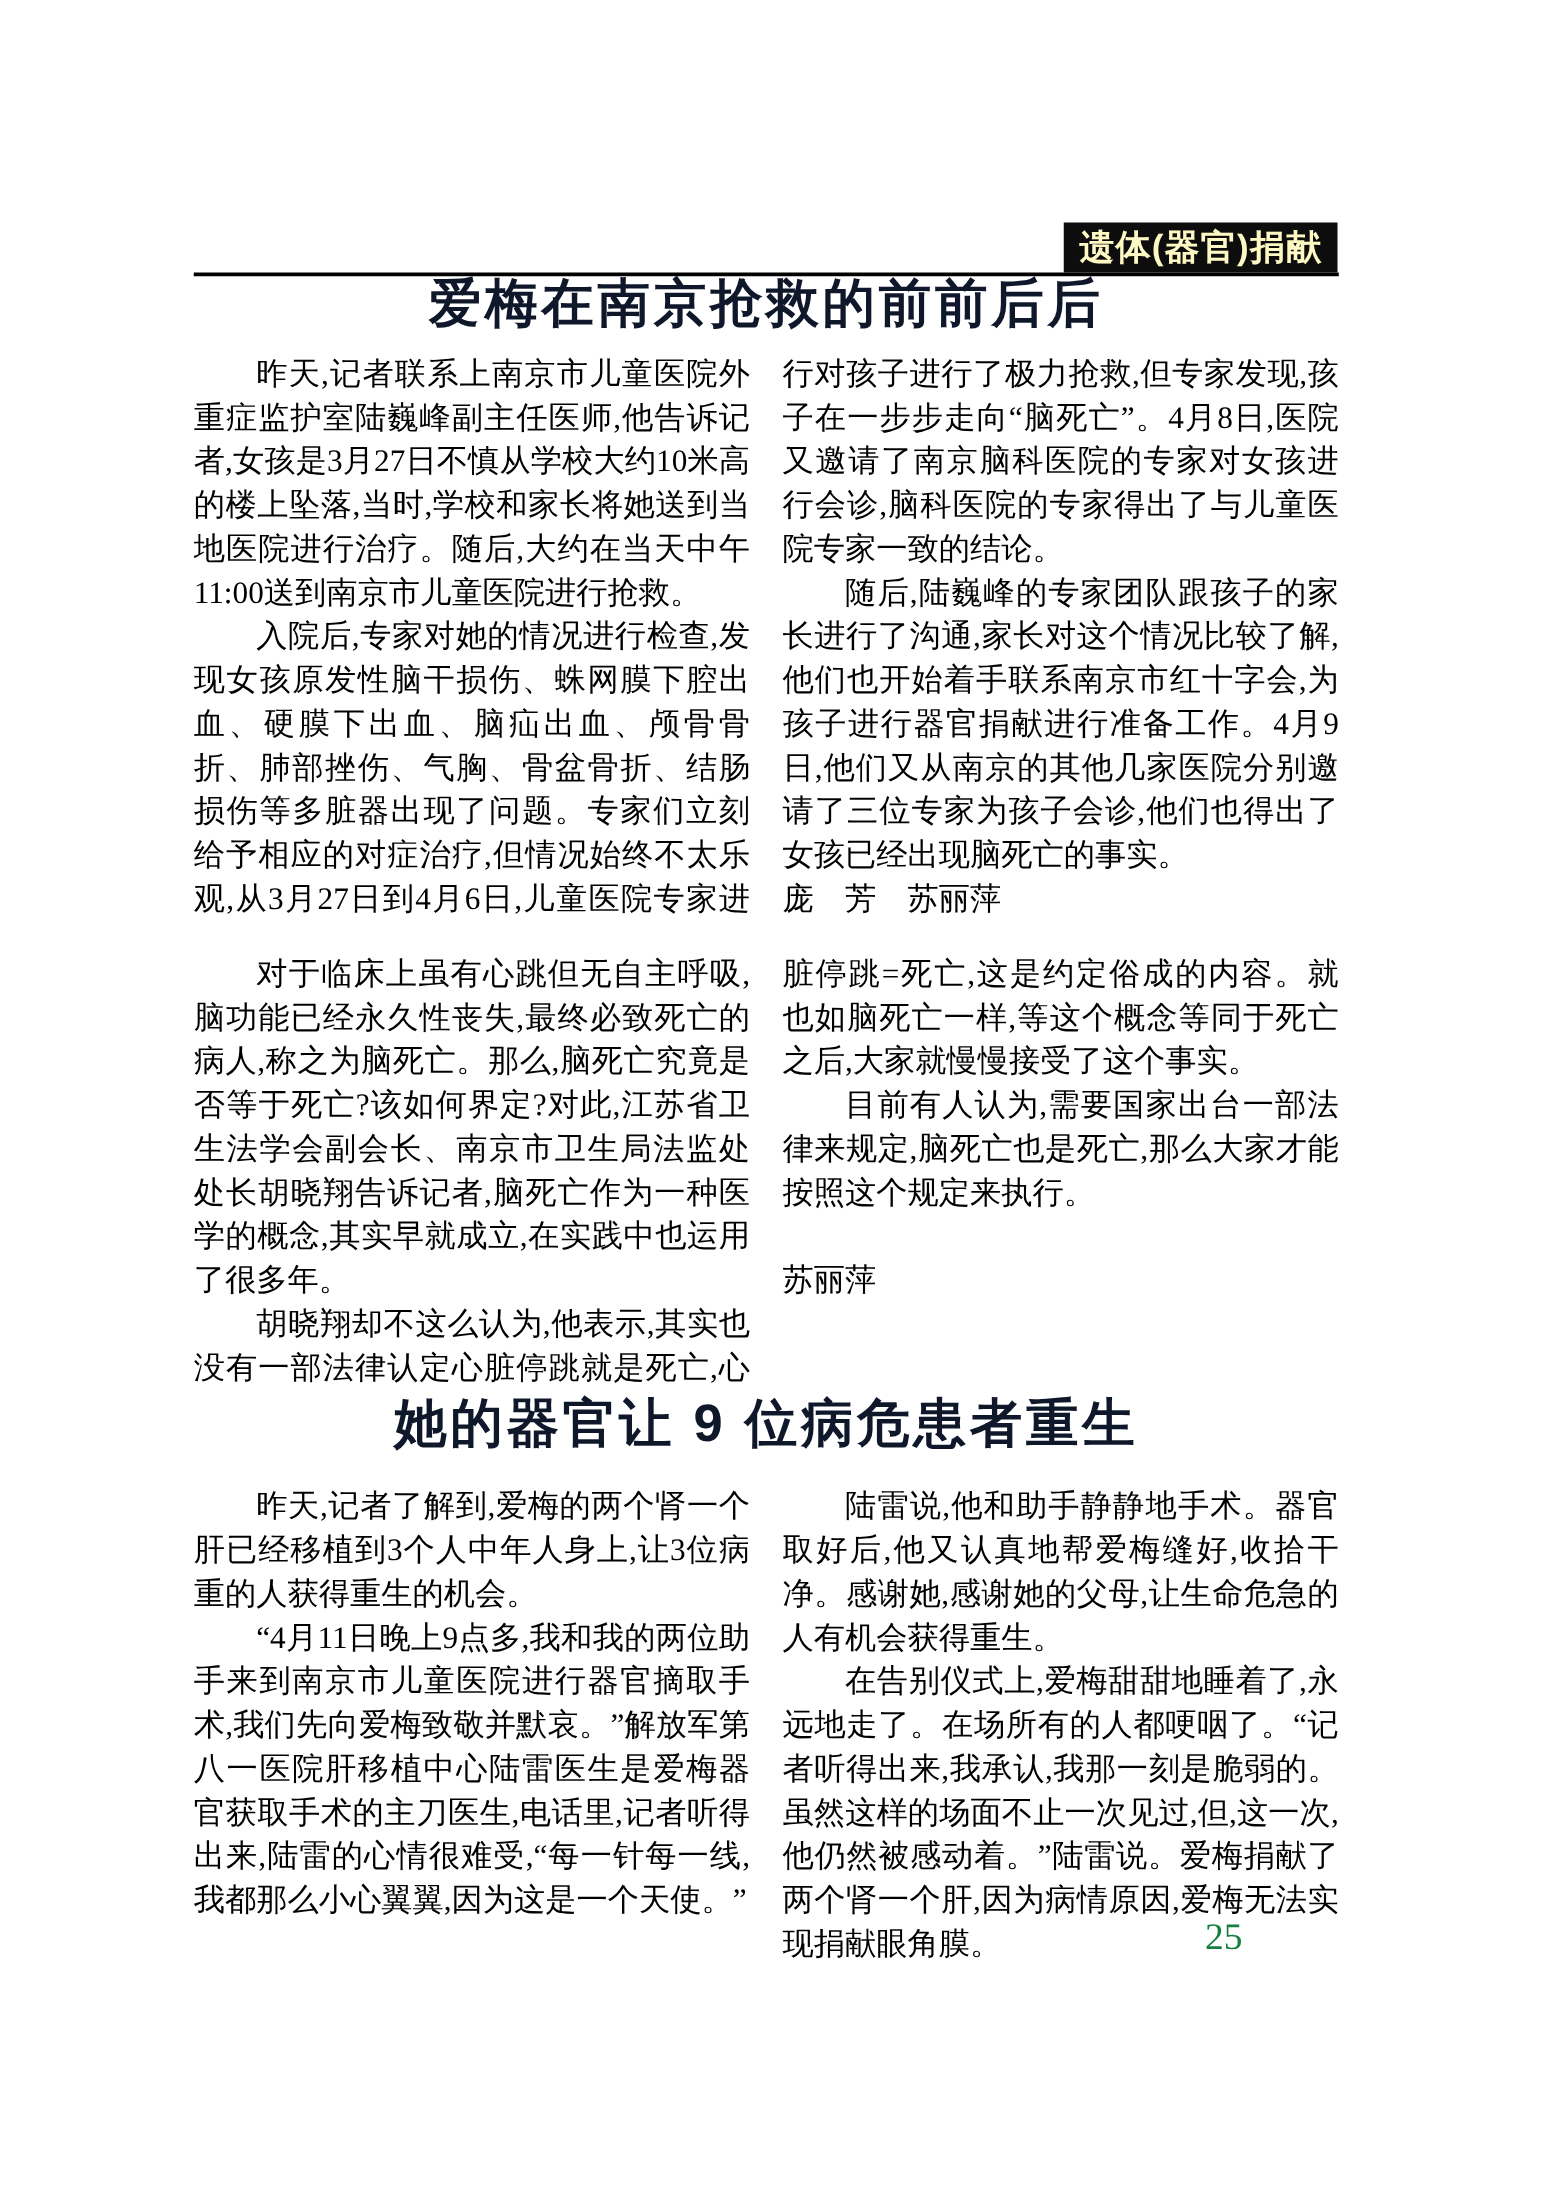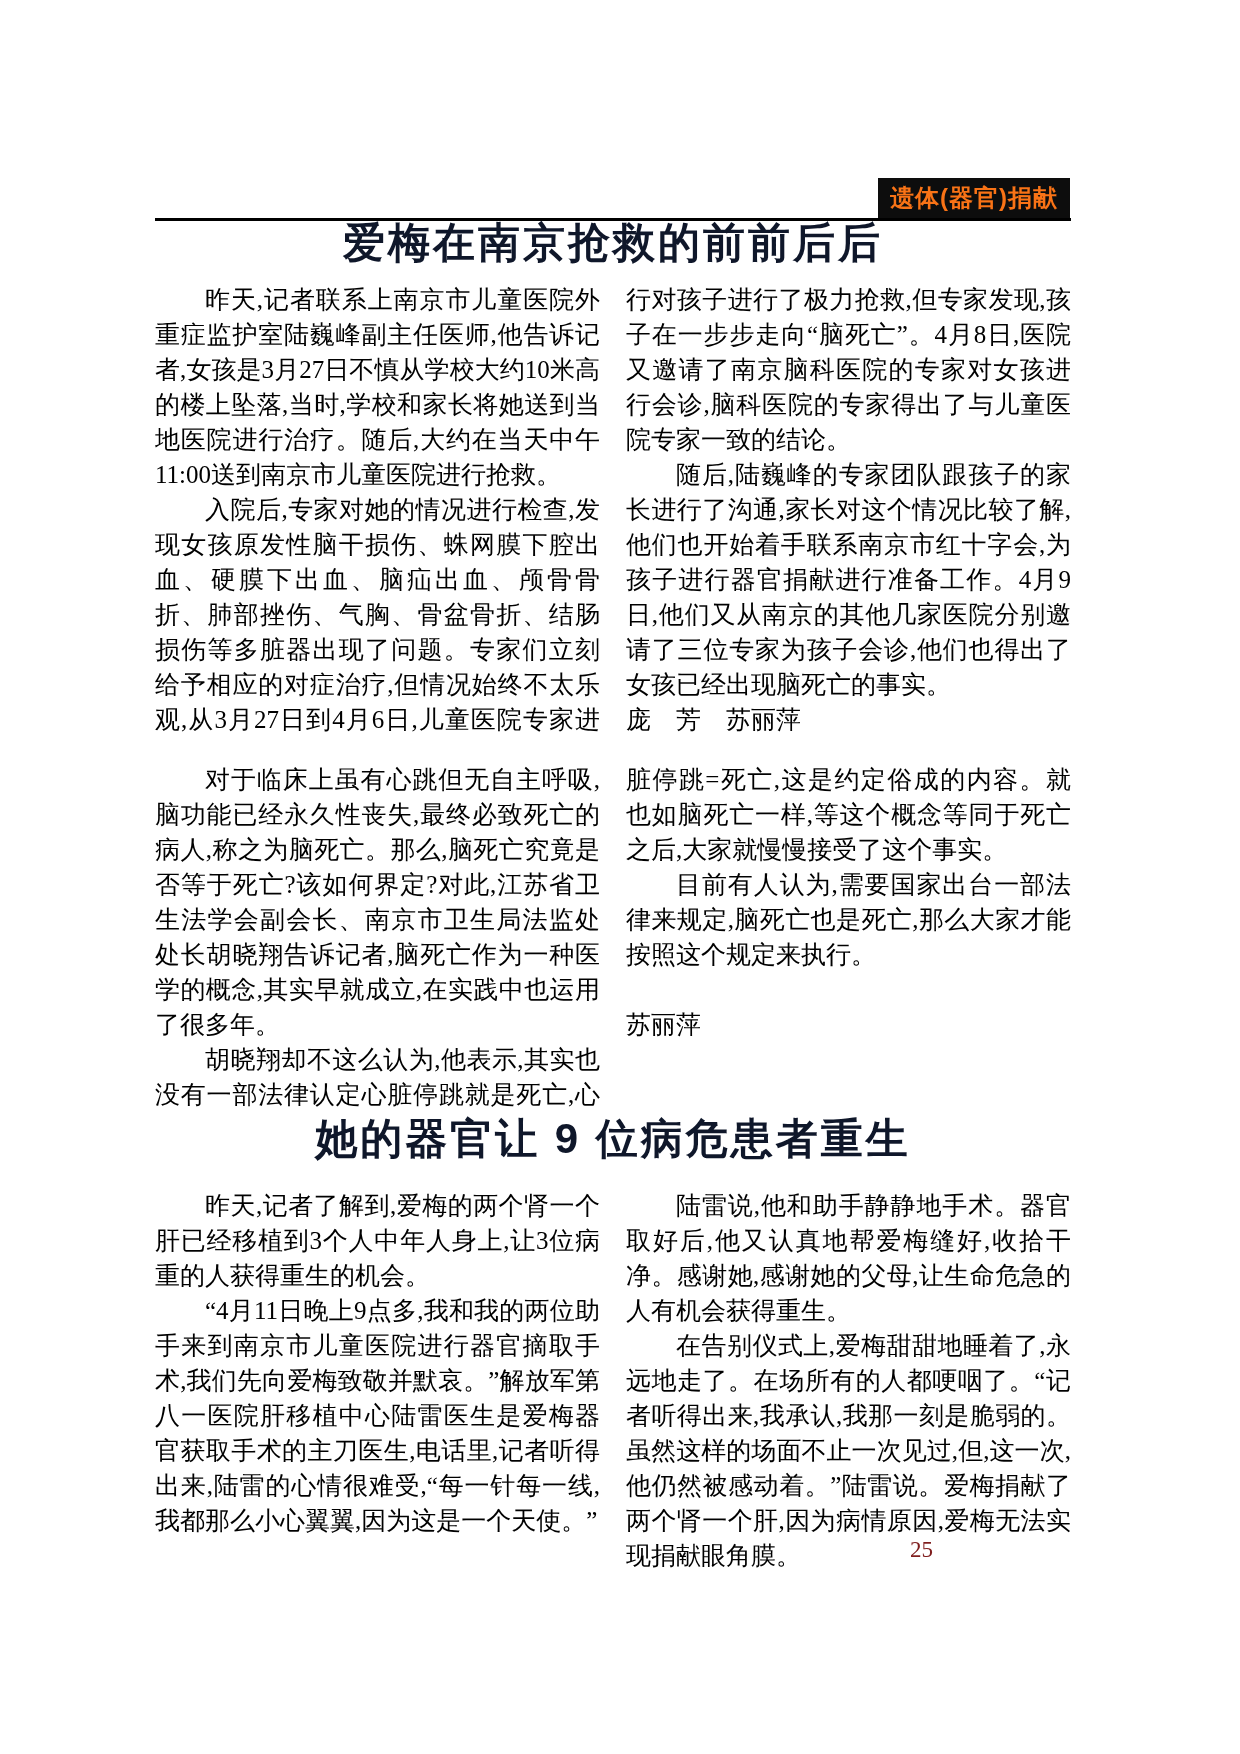--- a/index.html
+++ b/index.html
@@ -10,24 +10,24 @@
     background: #ffffff;
     color: #000;
     font-family: "Liberation Serif", serif;
     overflow: hidden;
   }
   .badge {
     position: absolute;
     top: 178px;
     right: 170px;
     background: #0d0d0d;
-    color: #f97316;
+    color: #fef9c3;
     font-family: "Liberation Sans", sans-serif;
     font-weight: bold;
-    font-size: 24px;
+    font-size: 28px;
     line-height: 24px;
     padding: 8px 12px;
     letter-spacing: 1px;
   }
   .rule {
     position: absolute;
     left: 155px;
     top: 218px;
     width: 916px;
     height: 0;
@@ -68,25 +68,25 @@
     text-indent: 2em;
   }
   .body p.byline {
     text-indent: 0;
     padding-right: 25px;
   }
   .b2 p.byline { margin-top: 35px; }
   .body p.byline:empty { display: none; }
   .page-number {
     position: absolute;
-    left: 910px;
+    left: 964px;
     top: 1536px;
-    font-size: 23px;
+    font-size: 30px;
     line-height: 28px;
-    color: #7f1d1d;
+    color: #15803d;
   }
 </style>
 </head>
 <body>
 
 <div class="page">
 
   <div class="badge">遗体(器官)捐献</div>
 
   <div class="rule"></div>

